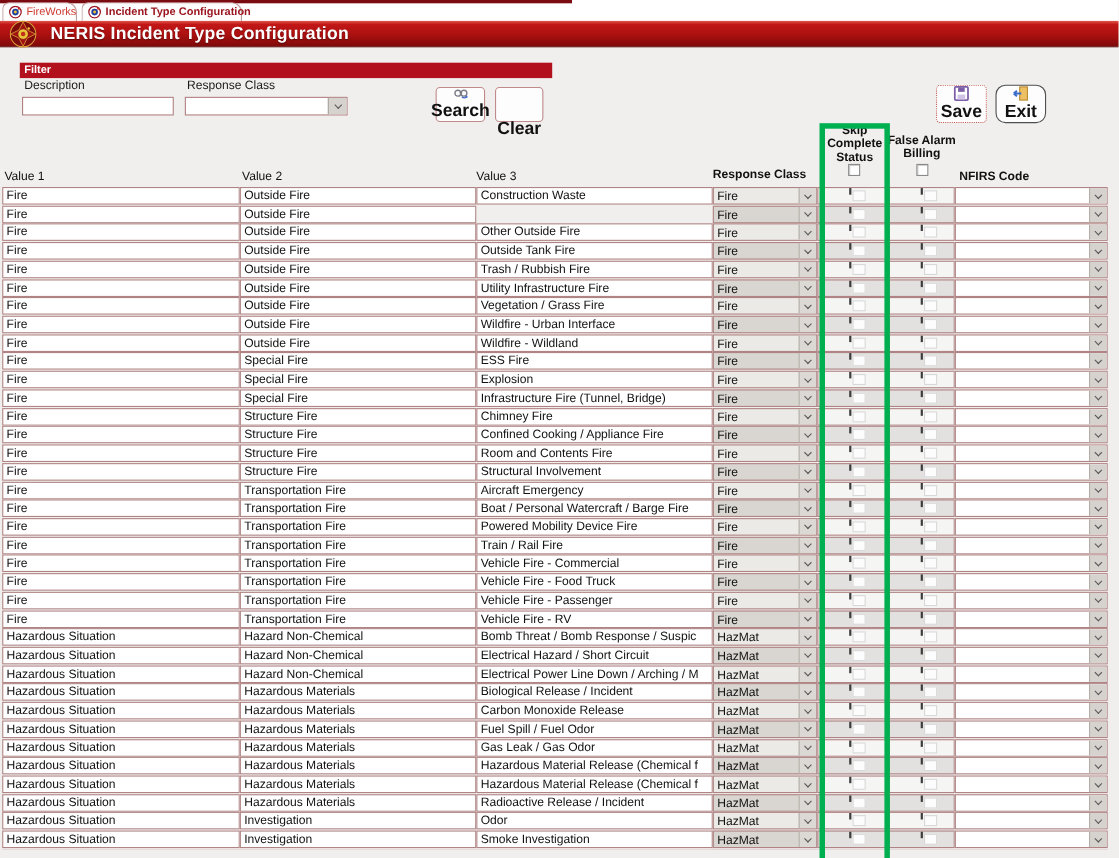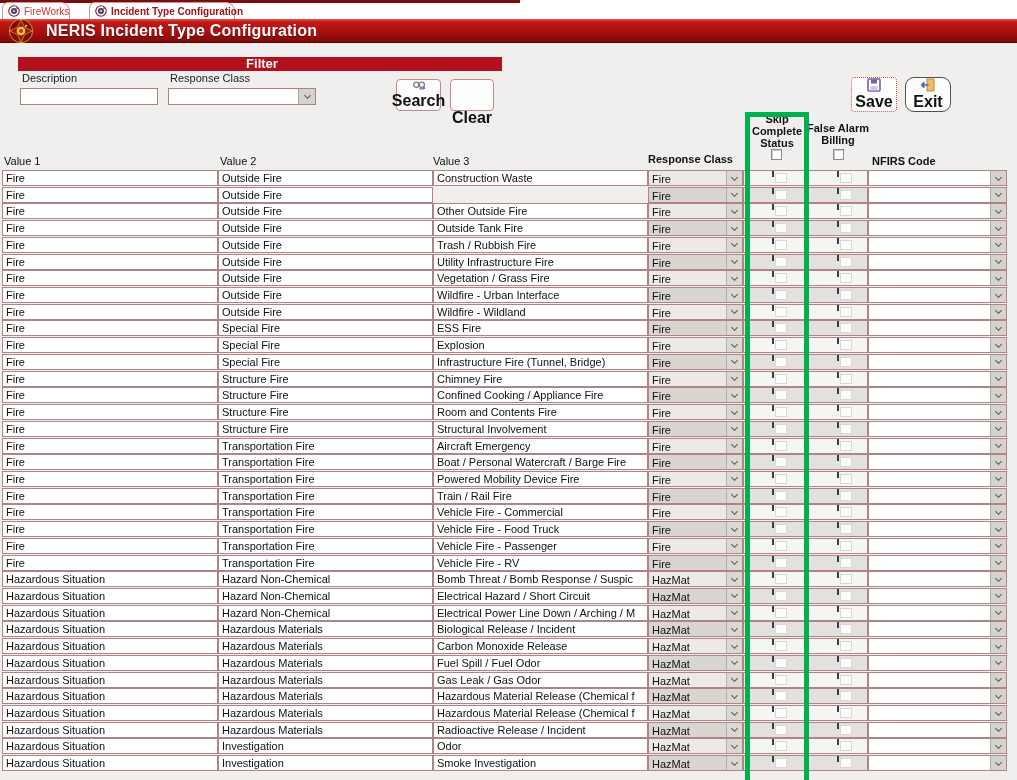--- a/index.html
+++ b/index.html
@@ -6,37 +6,37 @@
   html,body { width:1017px; height:780px; }
   body { font-family:"Liberation Sans", sans-serif; background:#f1efee; }
   #app { position:relative; width:1017px; height:780px; overflow:hidden; background:#f1efee; }
 
   
   .tabstrip { position:absolute; left:0; top:0; width:1017px; height:31px; background:#ffffff; }
   .topstrip { position:absolute; left:0; top:0; width:520px; height:3px; background:#7a0b10; }
   .tab { position:absolute; top:2px; height:17px; background:#fdfdfd; border:1px solid #c09b9b; border-bottom:none;
          border-radius:6px 9px 0 0; display:flex; align-items:center; gap:4px; padding:0 8px 0 5px; cursor:pointer; }
   .tab.t1 { left:2px;  width:68px;  }
-  .tab.t2 { left:89px; width:146px; }
+  .tab.t2 { left:74px; width:146px; }
   .tab .tlabel { font-size:10px; white-space:nowrap; }
   .tab.t1 .tlabel { color:#cf3a30; }
   .tab.t2 .tlabel { color:#9c1620; font-weight:bold; }
   .minibadge { width:12px; height:12px; flex:0 0 auto; }
 
   
   .titlebar { position:absolute; left:0; top:19px; width:1017px; height:24px;
               background:linear-gradient(180deg,#e0564a 0%,#c21717 14%,#ab1010 55%,#7f0909 100%);
               border-bottom:1px solid #5d0606; display:flex; align-items:center; }
   .titlebar .badge { width:26px; height:26px; margin-left:8px; margin-top:1px; flex:0 0 auto; }
   .titlebar .ttext { color:#ffffff; font-weight:bold; font-size:16px; margin-left:12px;
                      text-shadow:0 1px 1px rgba(0,0,0,.4); letter-spacing:.2px; }
 
   
   .filterbar { position:absolute; left:18px; top:57px; width:484px; height:14px; background:#b2101d;
-               color:#fff; font-size:13px; font-weight:bold; line-height:14px; padding-left:4px;text-align:center; }
+               color:#fff; font-size:10px; font-weight:bold; line-height:14px; padding-left:4px; }
   .flabel { position:absolute; font-size:11px; color:#1a1a1a; }
   .lbl-desc { left:22px; top:72px; }
   .lbl-rc   { left:170px; top:72px; }
   .txtinput { position:absolute; left:20px; top:88px; width:138px; height:17px; background:#fff;
               border:1px solid #b07f7f; font-size:11px; padding:0 3px; font-family:"Liberation Sans",sans-serif; }
   .rcselect { position:absolute; left:168px; top:88px; width:148px; height:17px; background:#fff;
               border:1px solid #b07f7f; cursor:pointer; }
   .rcselect .arrowbtn { position:absolute; right:0; top:0; width:17px; height:100%; background:#d6d3ce;
                         border-left:1px solid #aaa69f; display:flex; align-items:center; justify-content:center; }
   .chev { width:5px; height:5px; border-right:1.4px solid #5a5a5a; border-bottom:1.4px solid #5a5a5a;

